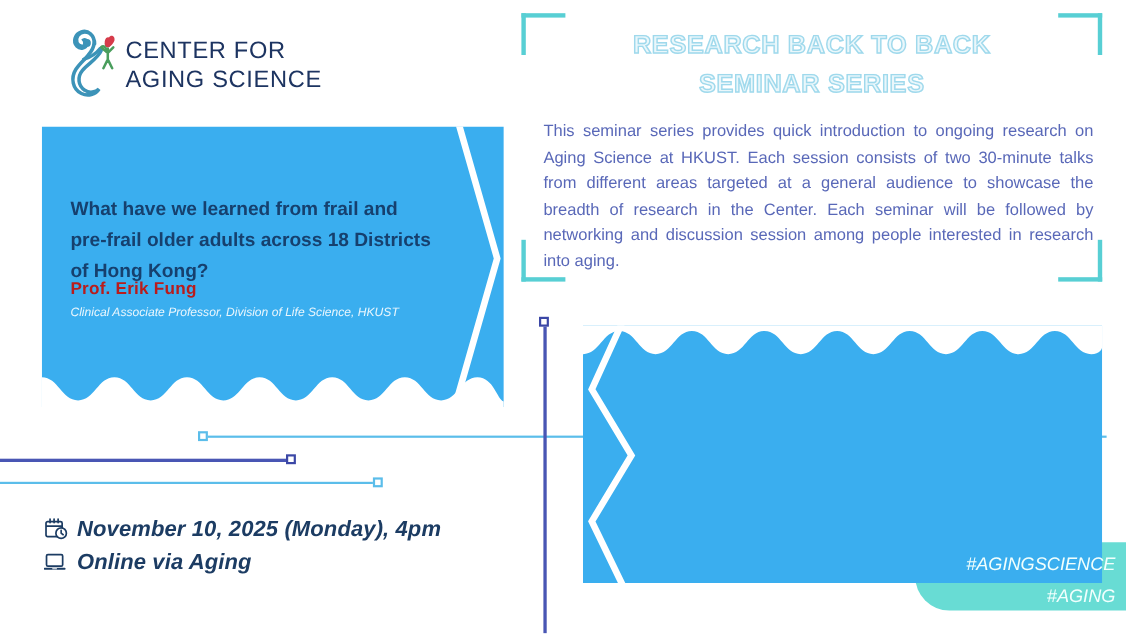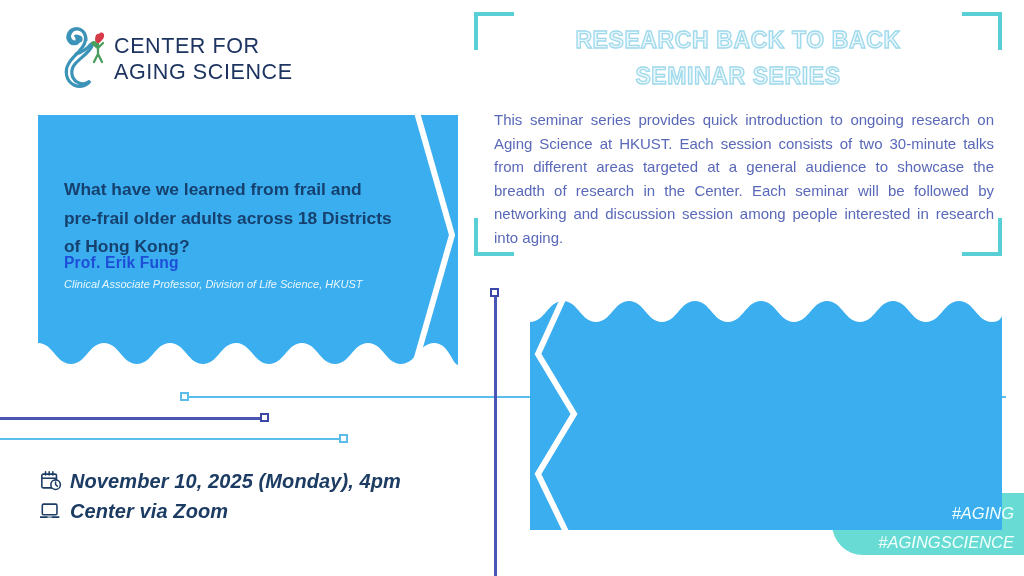--- a/index.html
+++ b/index.html
@@ -113,21 +113,21 @@
   #left-title {
     left: 64px; top: 143px; width: 330px;
     font-size: 17.4px; font-weight: 700; line-height: 28.6px;
     color: #16406e;
     margin-top: 32px;
   }
   #left-speaker {
     left: 64px; top: 251px; width: 345px;
   }
   #left-speaker .sp-name {
-    font-size: 15.6px; font-weight: 700; color: #1d4ed8;
+    font-size: 15.6px; font-weight: 700; color: #b91c1c;
     line-height: 24px; letter-spacing: 0.2px;
   }
   #left-speaker .sp-aff {
     font-size: 11px; font-style: italic; color: #e9f6fd;
     line-height: 19px;
   }
 
   #right-title {
     left: 588px; top: 344px; width: 390px;
     font-size: 17.4px; font-weight: 700; line-height: 28px;
@@ -317,22 +317,22 @@
     <path d="M38 -8 L8 58 L44 118 L8 178 L38 240" fill="none" stroke="#ffffff" stroke-width="6"></path>
   </svg>
 
   <div class="panel-text" id="right-title">Laser Manufacturing for Better Aging</div>
   <div class="panel-text" id="right-speaker">
     <div class="sp-name">Prof. Mitch Li</div>
     <div class="sp-aff">Associate Professor, Division of Integrative Systems and Design &amp; Department of Electronic and Computer Engineering, HKUST</div>
   </div>
 
   <div id="hashtag-text">
+    <div>#AGINGSCIENCE</div>
     <div>#AGING</div>
-    <div>#AGINGSCIENCE</div>
   </div>
 
   <div id="event-details">
 
     <div class="detail-row">
       <span class="detail-icon">
         <svg width="22" height="22" viewBox="0 0 24 24">
           <rect x="2" y="4.5" width="16" height="15" rx="1.6" fill="none" stroke="#1c3c63" stroke-width="1.7"></rect>
           <line x1="2" y1="9" x2="18" y2="9" stroke="#1c3c63" stroke-width="1.7"></line>
           <line x1="6" y1="2" x2="6" y2="5.5" stroke="#1c3c63" stroke-width="1.7" stroke-linecap="round"></line>
@@ -347,18 +347,18 @@
 
 
     <div class="detail-row">
       <span class="detail-icon">
         <svg width="22" height="22" viewBox="0 0 24 24">
           <rect x="2.5" y="4.5" width="16" height="11.5" rx="1.4" fill="none" stroke="#1c3c63" stroke-width="1.7"></rect>
           <line x1="0.5" y1="18.6" x2="20.5" y2="18.6" stroke="#1c3c63" stroke-width="1.8" stroke-linecap="round"></line>
           <line x1="8.6" y1="18.6" x2="12.4" y2="18.6" stroke="#ffffff" stroke-width="1.1" stroke-linecap="round"></line>
         </svg>
       </span>
-      <span class="detail-label">Center via Zoom</span>
+      <span class="detail-label">Online via Aging</span>
     </div>
 
   </div>
 
 </div>
 
 </body></html>

